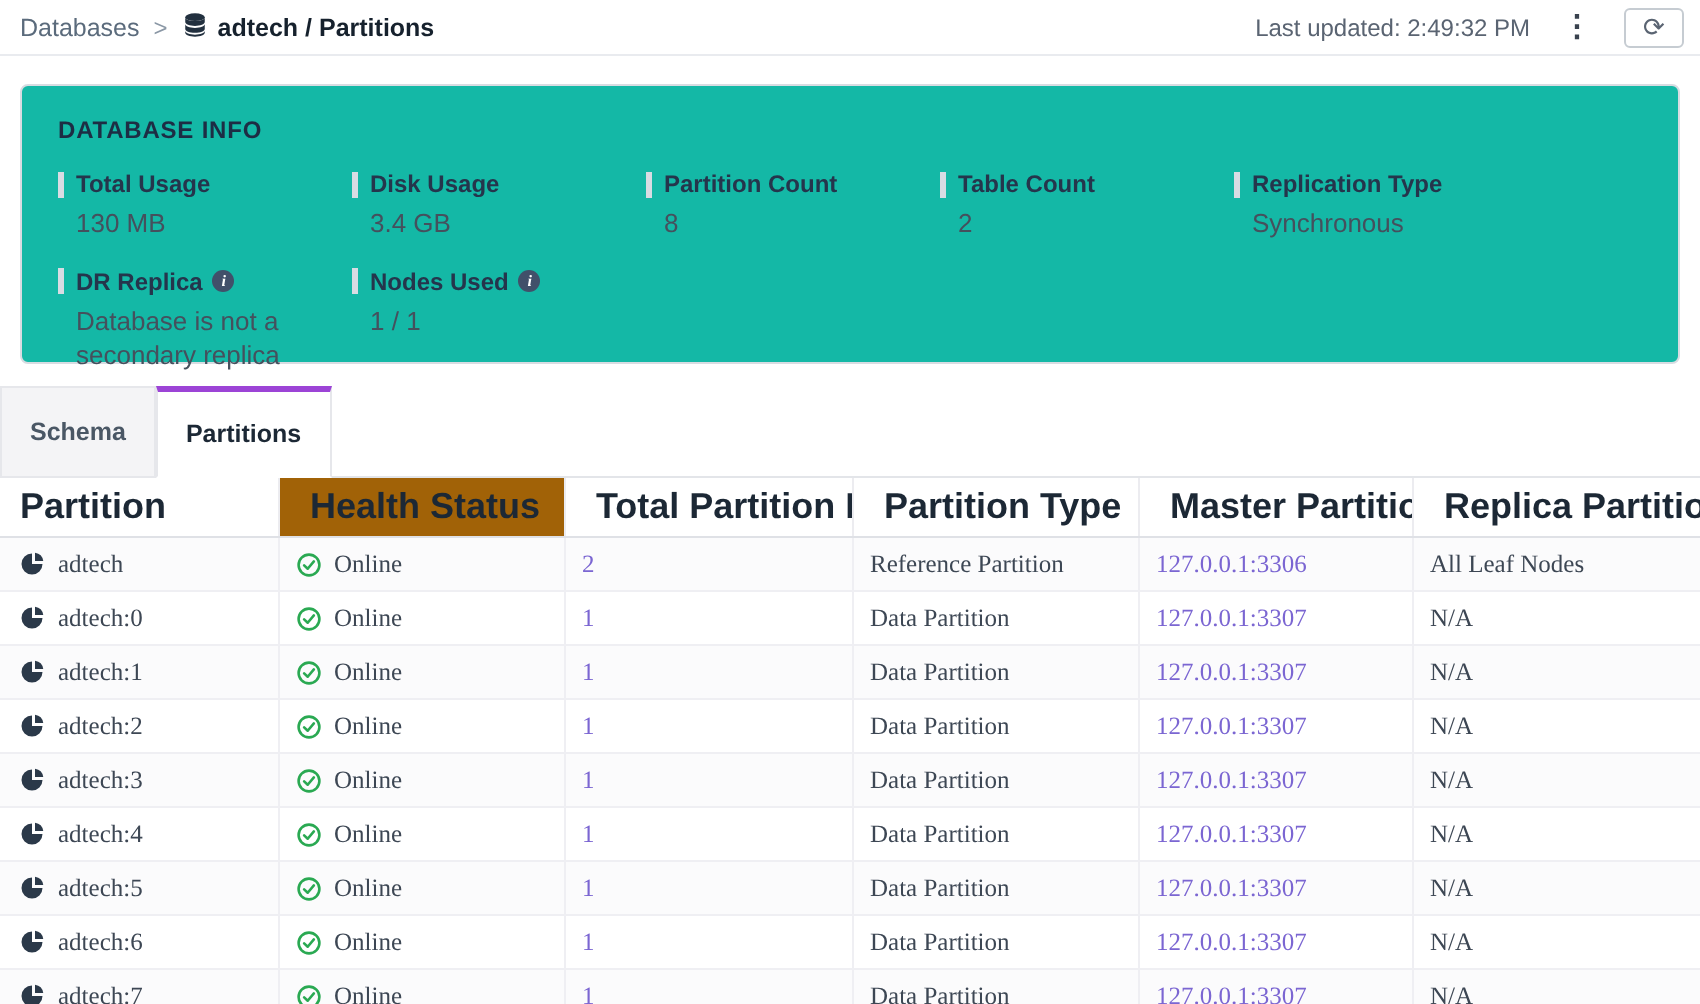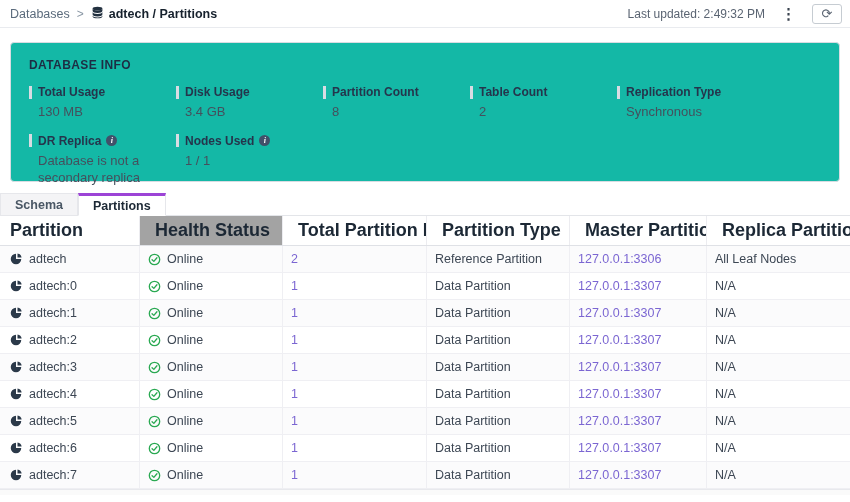--- a/index.html
+++ b/index.html
@@ -30,31 +30,31 @@
   .stat{ width:147px; }
   .stat-label-row{ display:flex; align-items:center; }
   .stat-bar{ width:3px; height:13px; background:#d8dce3; margin-right:6px; flex:none; }
   .stat-label{ font-size:12px; font-weight:bold; color:#25354c; white-space:nowrap; }
   .info-icon{ width:11px; height:11px; border-radius:50%; background:#41506a; color:#fff;
               font-size:8px; font-weight:bold; line-height:11px; text-align:center;
               margin-left:5px; flex:none; font-family:"Liberation Serif", serif; font-style:italic; }
   .stat-value{ margin:4px 0 0 9px; font-size:13px; color:#45505d; line-height:1.35; max-width:132px; }
   
   .tabs{ display:flex; margin-top:11px; border-bottom:1px solid #e3e5e9; }
-  .tab{ height:23px; padding:0 14px; display:flex; align-items:center;
+  .tab{ height:46px; padding:0 14px; display:flex; align-items:center;
         font-size:12.5px; font-weight:bold; cursor:pointer; margin-bottom:-1px; }
   .tab.inactive{ background:#f4f4f6; color:#4a5765; border:1px solid #e6e7eb; }
   .tab.active{ background:#fff; color:#1c2835; border:1px solid #e6e7eb; border-bottom:1px solid #fff;
                border-top:3px solid var(--accent-purple, #9c44d6); }
   
   .thead{ display:flex; height:30px; border-bottom:1px solid #dfe1e6; background:#fff; }
   .th{ display:flex; align-items:center; padding:0 15px; font-weight:bold; font-size:18px;
        color:#1c2835; border-right:1px solid #ececf0; white-space:nowrap; overflow:hidden; }
-  .th.c2{ background:#a3a3a3; }
-  .tr{ display:flex; height:27px; border-bottom:1px solid #efeff3; background:#fff; }
+  .th.c2{ background:#a16207; }
+  .tr{ display:flex; height:27px; border-bottom:1px solid #efeff3; background:#fff;font-family:Liberation Serif, serif; }
   .tr.alt{ background:#fbfbfc; }
   .td{ display:flex; align-items:center; padding:0 8px; font-size:12.5px; color:#3d4754;
        border-right:1px solid #efeff3; white-space:nowrap; overflow:hidden; }
   .c1{ width:140px; padding-left:10px; } .c2{ width:143px; } .c3{ width:144px; }
   .c4{ width:143px; } .c5{ width:137px; } .c6{ width:143px; border-right:none; }
   .link{ color:var(--link-purple, #7b66d2); text-decoration:none; cursor:pointer; }
   .pie-icon{ display:flex; margin-right:7px; flex:none; }
   .check-icon{ display:flex; margin-right:6px; flex:none; }
   .table-footer{ height:6px; background:#fafafa; border-top:1px solid #e8e9ed; }
 </style>

